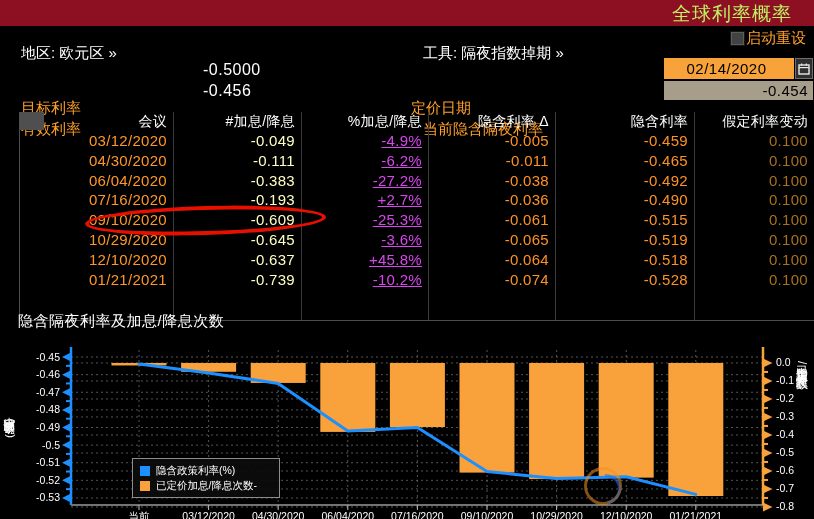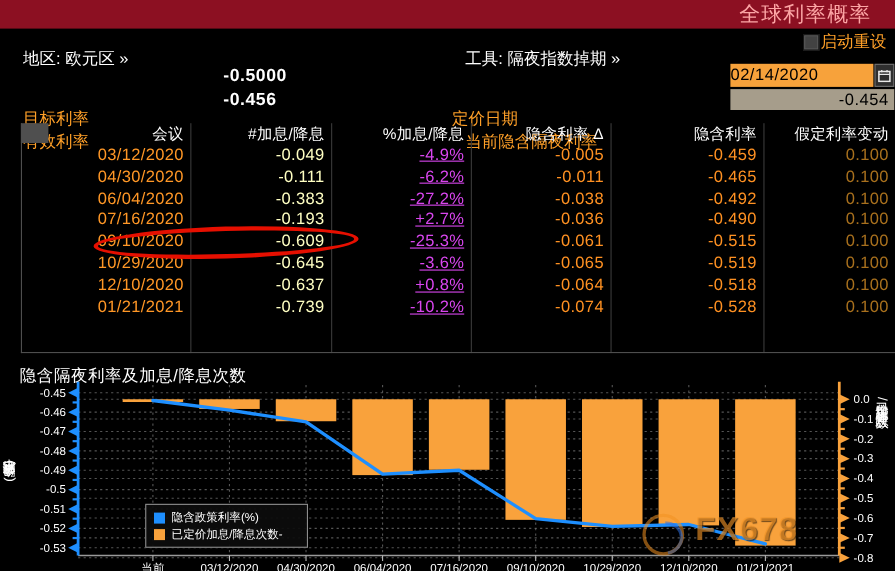--- a/index.html
+++ b/index.html
@@ -6,43 +6,43 @@
   body{
     width:814px;height:519px;background:#000;overflow:hidden;position:relative;
     font-family:"Liberation Sans","DejaVu Sans",sans-serif;
     -webkit-font-smoothing:antialiased;
   }
   .abs{position:absolute;}
 
   
   .titlebar{left:0;top:0;width:814px;height:26px;background:#8c1022;}
   .titlebar .title{
-    position:absolute;right:22px;top:1px;color:#fca5a5;font-size:19px;line-height:25px;letter-spacing:1px;
+    position:absolute;right:22px;top:1px;color:#bef264;font-size:19px;line-height:25px;letter-spacing:1px;
   }
   
   .reset-row{right:8px;top:29px;display:flex;align-items:center;gap:1px;}
   .checkbox{width:13px;height:13px;background:#424242;border:1px solid #171717;
     box-shadow:inset 0 0 0 1px #5d5d5d;}
   .reset-label{color:#ffa028;font-size:15px;}
 
   
   .lbl{color:#ffa028;font-size:15px;margin-top:37px;}
   .wlbl{color:#fff;font-size:15px;}
-  .wval{color:#fff;font-size:16px;letter-spacing:.5px;font-weight:bold;}
+  .wval{color:#fff;font-size:16px;letter-spacing:.5px;}
   .region-line{left:21px;top:44px;}
   .tool-line{left:423px;top:44px;}
   .target-lbl{left:21px;top:62px;}
   .target-val{left:203px;top:61px;}
   .effective-lbl{left:21px;top:83px;}
   .effective-val{left:203px;top:82px;}
   .pricing-lbl{left:411px;top:62px;}
   .implied-lbl{left:423px;top:83px;}
   .date-input{
     left:664px;top:58px;width:130px;height:21px;background:#f7a23b;color:#000;
-    font-size:15px;text-align:left;line-height:21px;padding-right:5px;box-sizing:border-box;
+    font-size:15px;text-align:center;line-height:21px;padding-right:5px;box-sizing:border-box;
     letter-spacing:.5px;
   }
   .cal-btn{left:795px;top:58px;width:18px;height:21px;background:#2f2f2f;border:1px solid #6f6f6f;
     box-sizing:border-box;display:flex;align-items:center;justify-content:center;}
   .implied-field{
     left:664px;top:81px;width:149px;height:19px;background:#a69d8b;color:#000;
     font-size:15px;text-align:right;line-height:19px;padding-right:5px;box-sizing:border-box;
     letter-spacing:.5px;
   }
 
@@ -67,21 +67,21 @@
   .c4{color:#ff9122;}
   .c5{color:#a8701d;}
 
   
   .highlight-ellipse{
     left:85px;top:206px;width:241px;height:29px;border:4px solid #e60f00;border-radius:50%;
     transform:rotate(-1.6deg);box-sizing:border-box;
   }
 
   
-  .chart-title{left:18px;top:332px;color:#fff;font-size:15px;letter-spacing:.5px;}
+  .chart-title{left:18px;top:312px;color:#fff;font-size:15px;letter-spacing:.5px;}
   .chart-svg{left:0;top:345px;}
   .ylabel-left{
     left:2px;top:356px;height:150px;color:#fff;font-size:11.5px;
     writing-mode:vertical-rl;transform:rotate(180deg);letter-spacing:1px;
     display:flex;align-items:center;justify-content:center;
   }
   .ylabel-right{
     left:793px;top:356px;height:152px;color:#fff;font-size:12px;
     writing-mode:vertical-rl;letter-spacing:1px;
   }
@@ -139,21 +139,21 @@
 <div class="abs rates-table">
   <div class="abs corner-box"></div>
   <div class="abs tgrid" id="table-grid">
       <div class="hrow" style="display: contents;"><div class="cell">会议</div><div class="cell">#加息/降息</div><div class="cell">%加息/降息</div><div class="cell">隐含利率 Δ</div><div class="cell">隐含利率</div><div class="cell">假定利率变动</div></div>
       <div class="drow" style="display: contents;"><div class="cell c0">03/12/2020</div><div class="cell c1">-0.049</div><div class="cell c2">-4.9%</div><div class="cell c3">-0.005</div><div class="cell c4">-0.459</div><div class="cell c5">0.100</div></div>
       <div class="drow" style="display: contents;"><div class="cell c0">04/30/2020</div><div class="cell c1">-0.111</div><div class="cell c2">-6.2%</div><div class="cell c3">-0.011</div><div class="cell c4">-0.465</div><div class="cell c5">0.100</div></div>
       <div class="drow" style="display: contents;"><div class="cell c0">06/04/2020</div><div class="cell c1">-0.383</div><div class="cell c2">-27.2%</div><div class="cell c3">-0.038</div><div class="cell c4">-0.492</div><div class="cell c5">0.100</div></div>
       <div class="drow" style="display: contents;"><div class="cell c0">07/16/2020</div><div class="cell c1">-0.193</div><div class="cell c2">+2.7%</div><div class="cell c3">-0.036</div><div class="cell c4">-0.490</div><div class="cell c5">0.100</div></div>
       <div class="drow" style="display: contents;"><div class="cell c0">09/10/2020</div><div class="cell c1">-0.609</div><div class="cell c2">-25.3%</div><div class="cell c3">-0.061</div><div class="cell c4">-0.515</div><div class="cell c5">0.100</div></div>
       <div class="drow" style="display: contents;"><div class="cell c0">10/29/2020</div><div class="cell c1">-0.645</div><div class="cell c2">-3.6%</div><div class="cell c3">-0.065</div><div class="cell c4">-0.519</div><div class="cell c5">0.100</div></div>
-      <div class="drow" style="display: contents;"><div class="cell c0">12/10/2020</div><div class="cell c1">-0.637</div><div class="cell c2">+0.8%</div><div class="cell c3">-0.064</div><div class="cell c4">-0.518</div><div class="cell c5">0.100</div></div>
+      <div class="drow" style="display: contents;"><div class="cell c0">12/10/2020</div><div class="cell c1">-0.637</div><div class="cell c2">+45.8%</div><div class="cell c3">-0.064</div><div class="cell c4">-0.518</div><div class="cell c5">0.100</div></div>
       <div class="drow" style="display: contents;"><div class="cell c0">01/21/2021</div><div class="cell c1">-0.739</div><div class="cell c2">-10.2%</div><div class="cell c3">-0.074</div><div class="cell c4">-0.528</div><div class="cell c5">0.100</div></div>
     </div>
   <div class="abs tborder-left"></div>
   <div class="abs tsep" style="left:173px"></div>
   <div class="abs tsep" style="left:301px"></div>
   <div class="abs tsep" style="left:428px"></div>
   <div class="abs tsep" style="left:555px"></div>
   <div class="abs tsep" style="left:694px"></div>
   <div class="abs tborder-bottom"></div>
 </div>
@@ -292,14 +292,13 @@
     <span class="legend-text">隐含政策利率(%)</span>
   </div>
   <div class="legend-row">
     <div class="swatch" style="background:#f9a23c"></div>
     <span class="legend-text">已定价加息/降息次数-</span>
   </div>
 </div>
 
 <div class="abs watermark">
   <div class="wm-ring"></div>
-  <span class="wm-fx">FX678</span>
 </div>
 
 </body></html>

